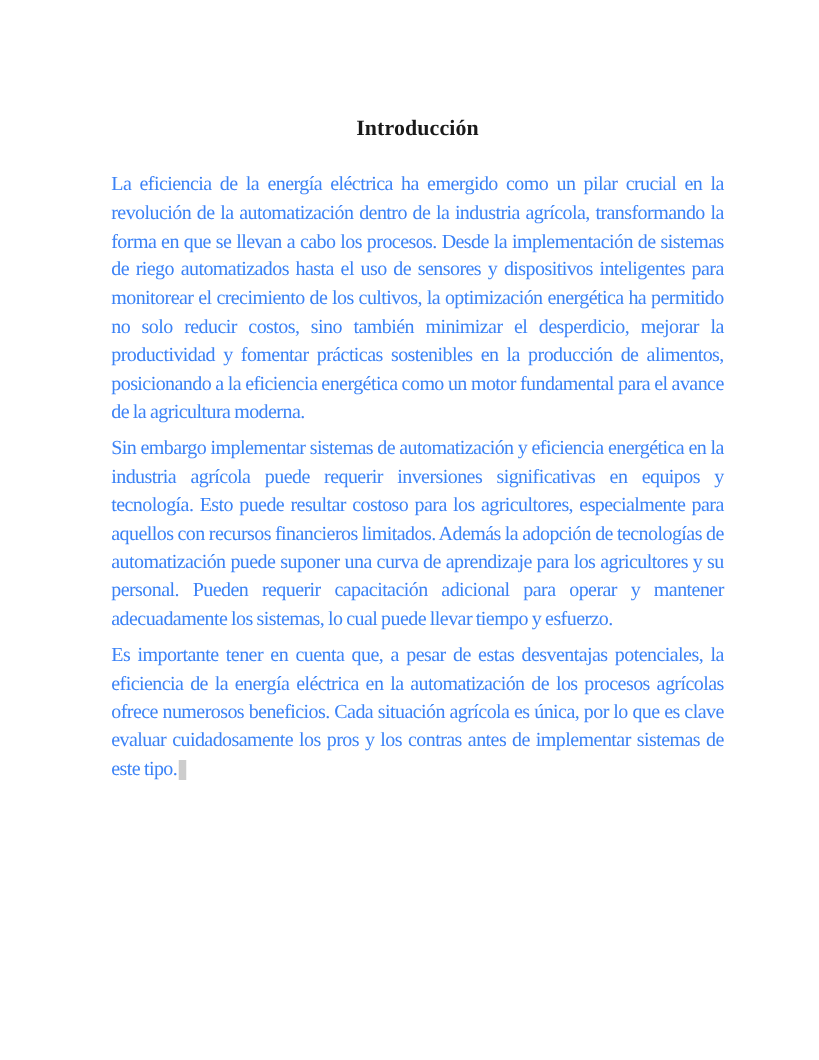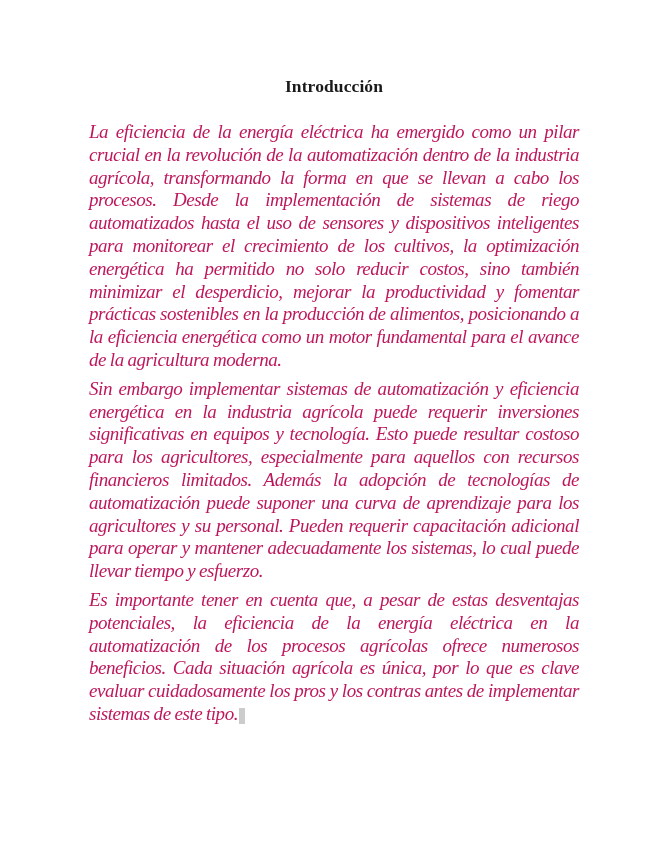--- a/index.html
+++ b/index.html
@@ -11,41 +11,40 @@
     position: relative;
     width: 655px;
     height: 848px;
     background: #ffffff;
     overflow: hidden;
     font-family: "Liberation Serif", serif;
   }
   .content {
     position: absolute;
     left: 89px;
-    top: 76px;
+    top: 92px;
     width: 490px;
   }
   .doc-title {
     margin: 0 0 25px 0;
     text-align: center;
     font-size: 17.5px;
     line-height: 20px;
     font-weight: bold;
     color: #1a1a1a;
     letter-spacing: 0.1px;
   }
   .para {
     margin: 0 0 6px 0;
     text-align: justify;
-    font-size: 19px;
+    font-size: 16px;
     line-height: 22.8px;
-    color: #be185d;
+    color: #3b82f6;
     letter-spacing: -0.45px;
     word-spacing: -0.5px;
-    font-style: italic;
   }
   .caret {
     display: inline-block;
     width: 6px;
     height: 16px;
     margin-left: 1px;
     background: #cccccc;
     vertical-align: text-bottom;
   }
 </style>

